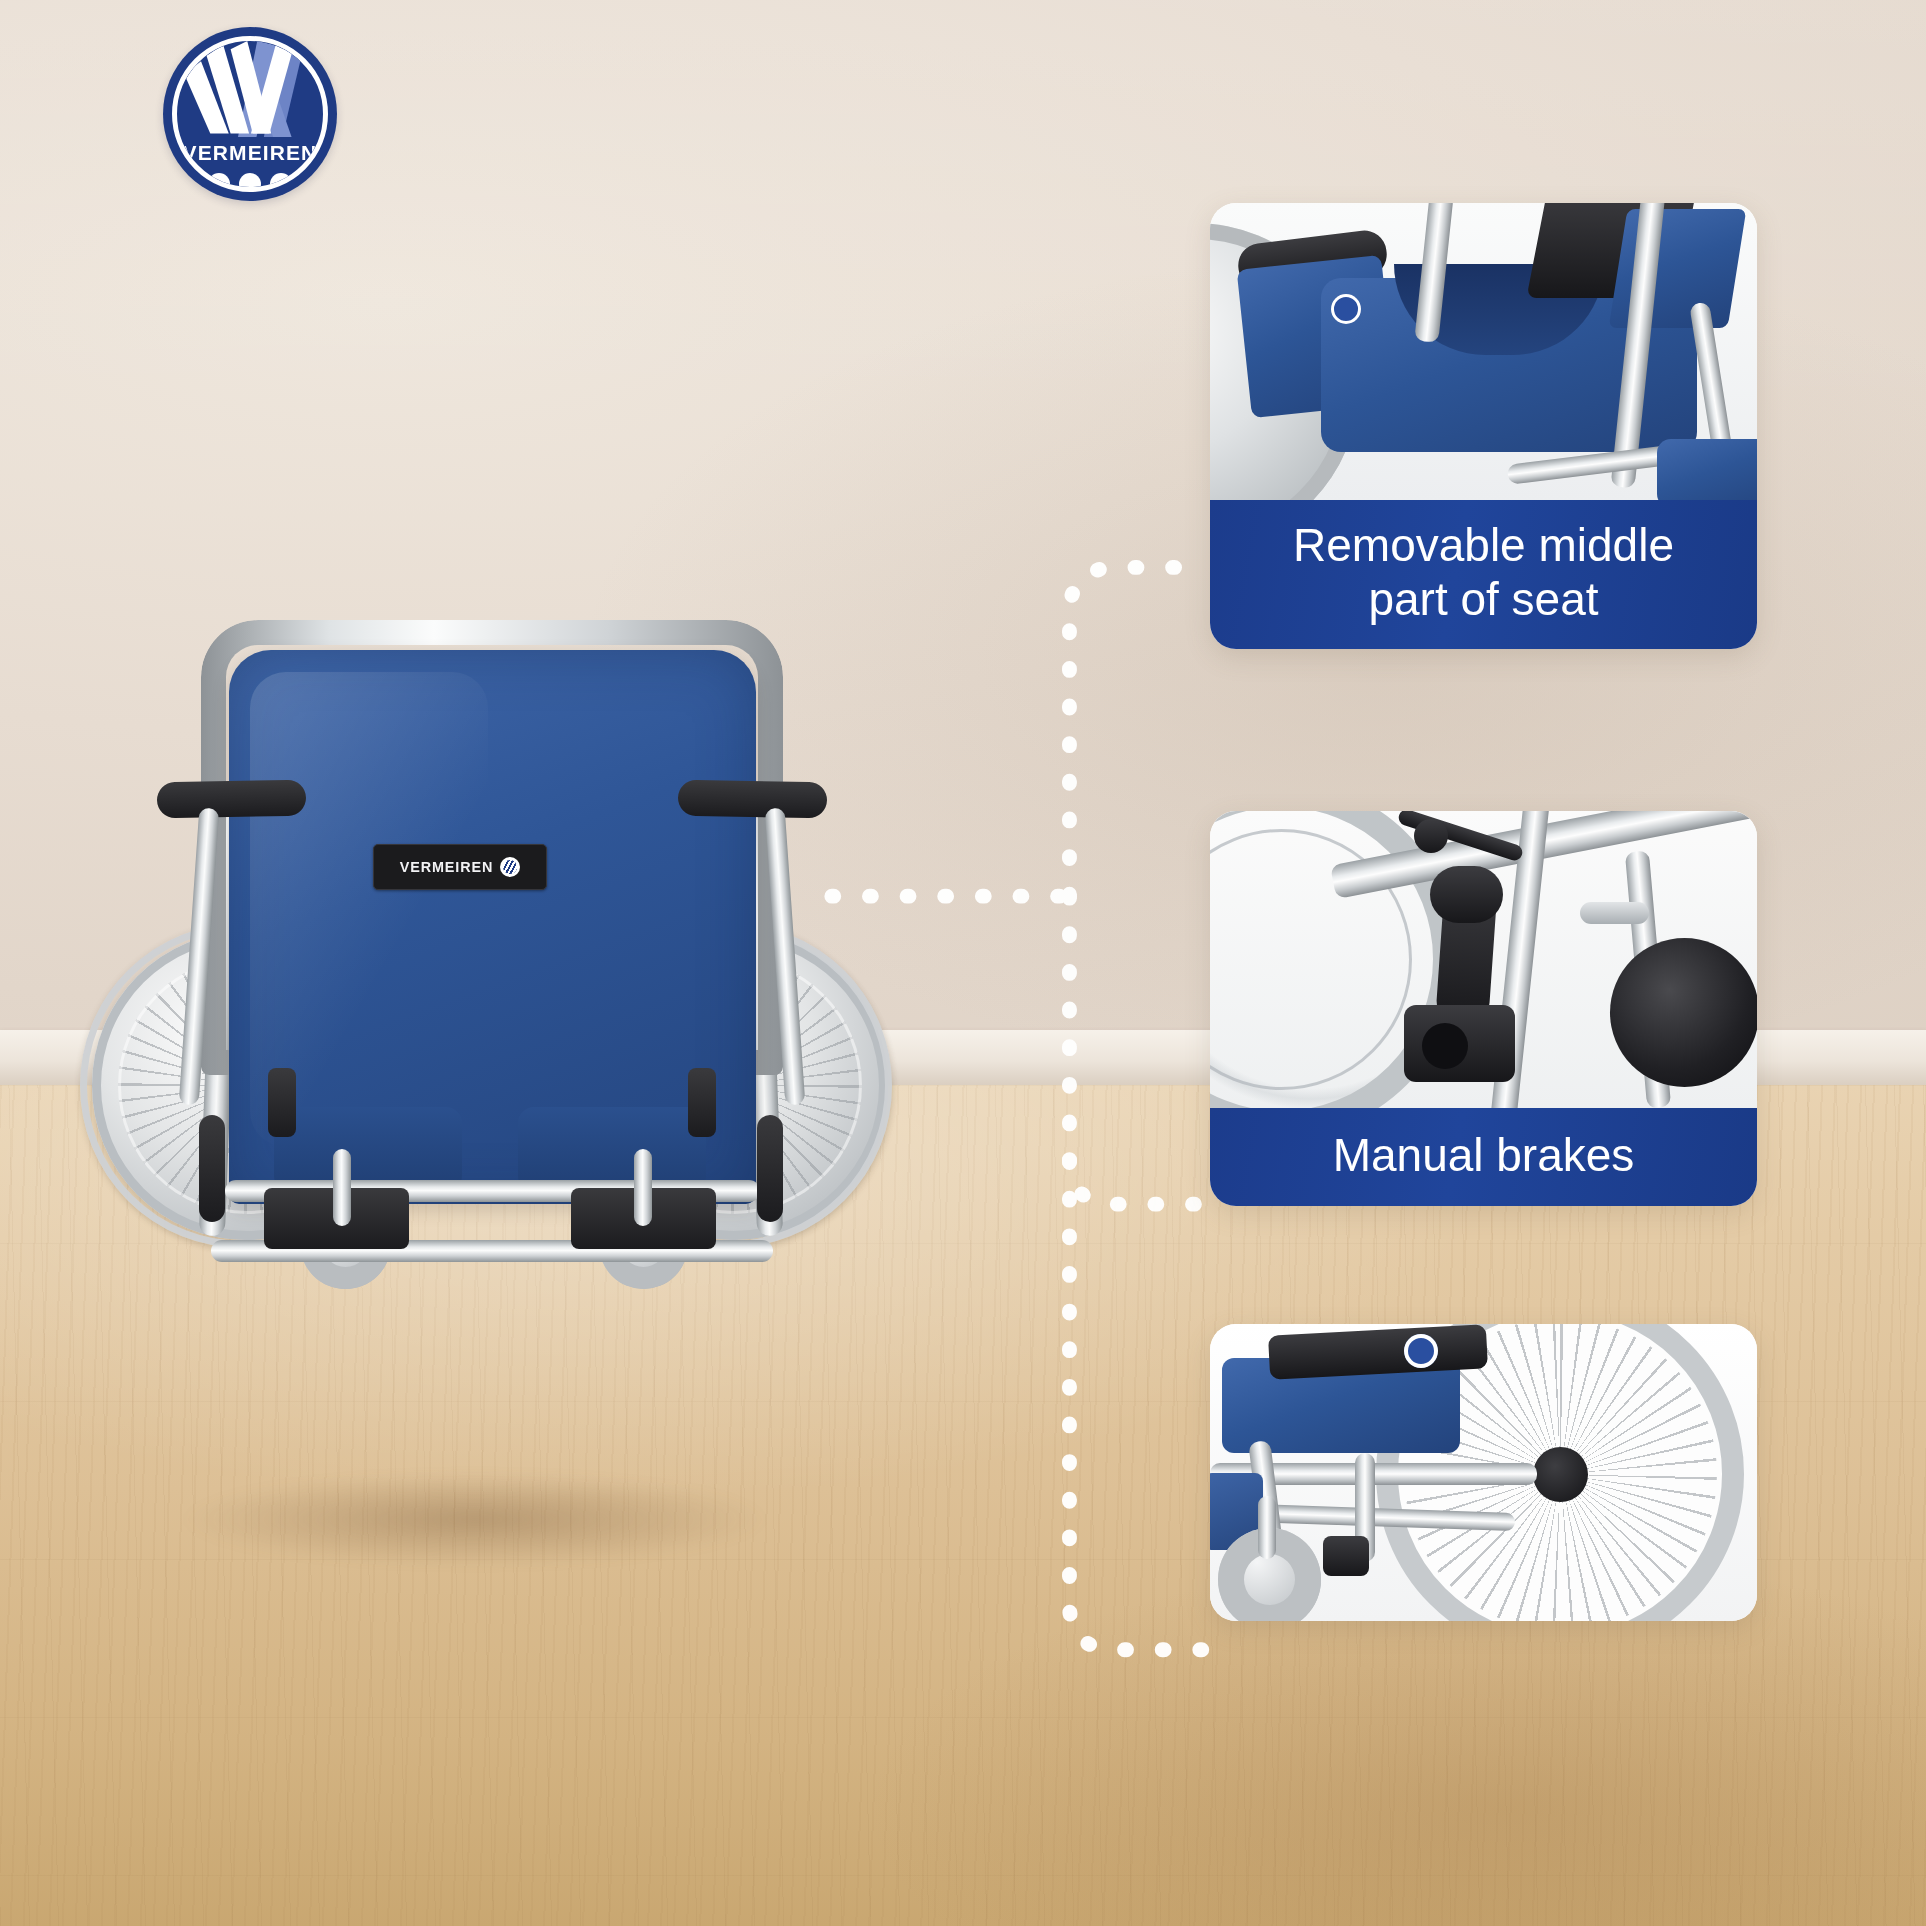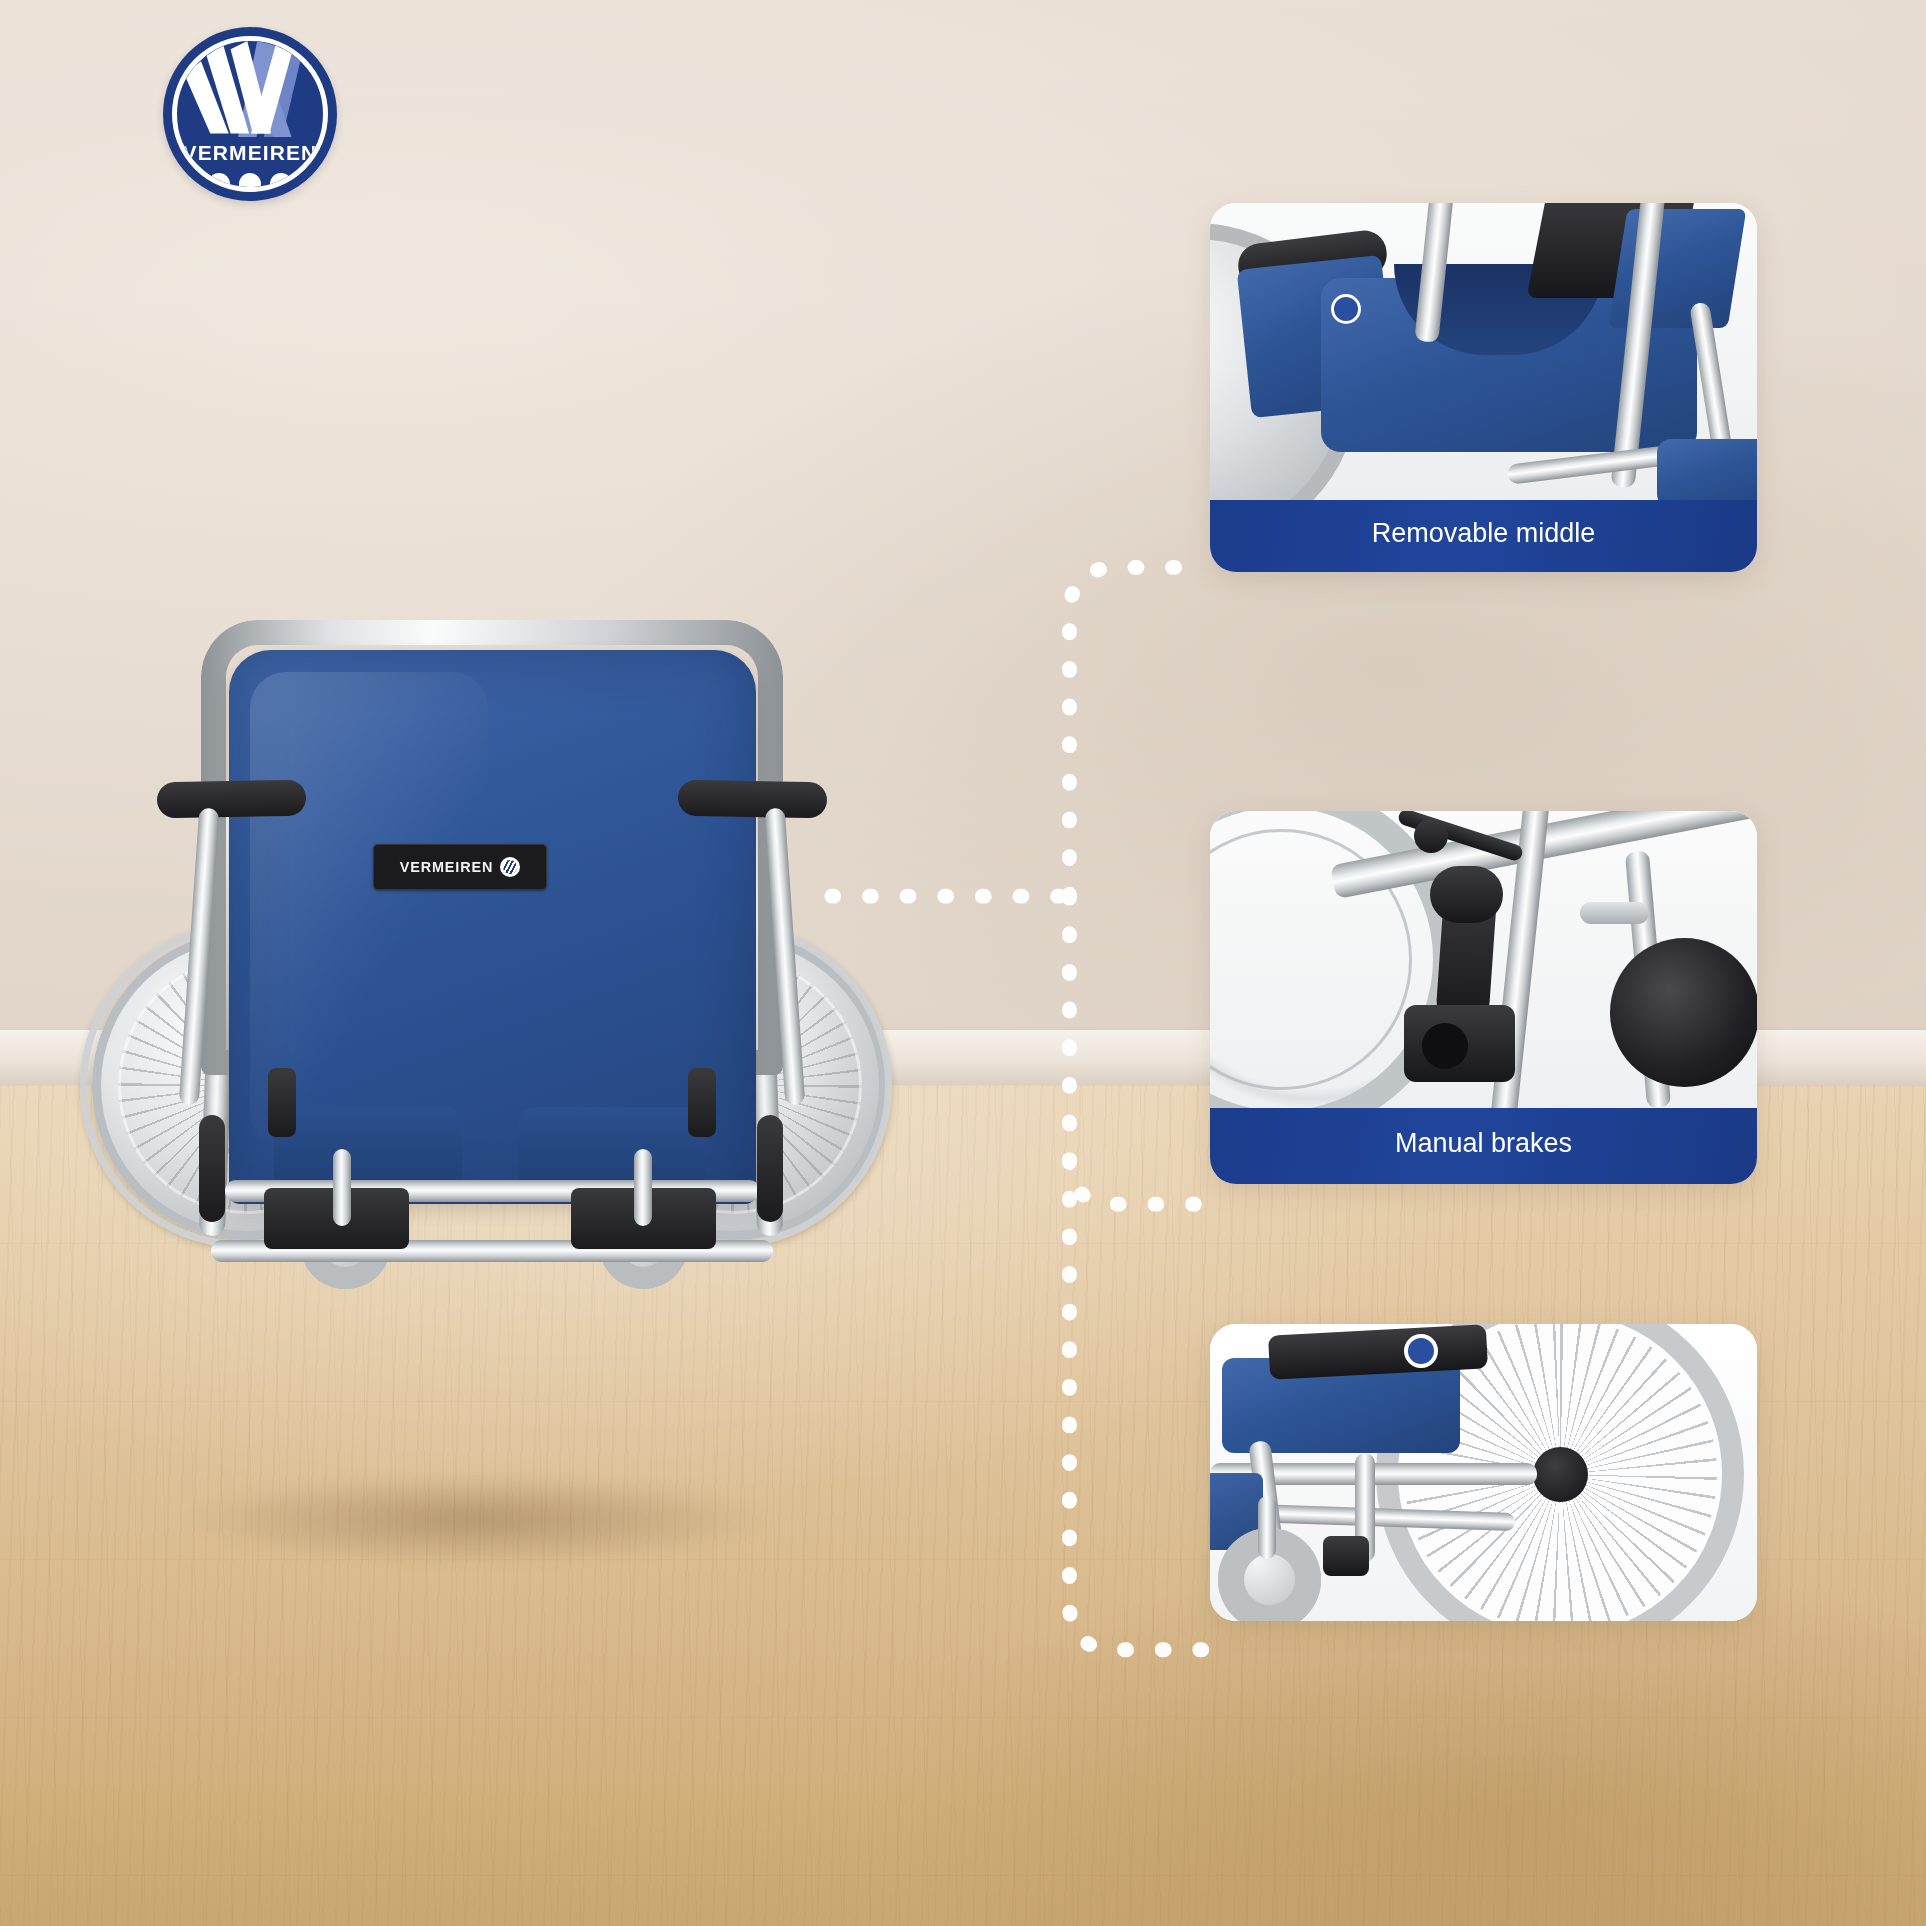--- a/index.html
+++ b/index.html
@@ -149,21 +149,21 @@
   
   .card {
     position:absolute; width:547px; border-radius:26px; overflow:hidden;
     background:#ffffff;
     box-shadow:0 8px 26px rgba(110,92,74,.17);
   }
   .card-photo { position:relative; width:100%; overflow:hidden; background:#f4f5f6; }
   .card-cap {
     background:linear-gradient(100deg,#1c3c8c 0%, #20459b 45%, #1a3a87 100%);
     color:#ffffff; text-align:center;
-    font-size:27px; line-height:1.18; font-weight:500;
+    font-size:46px; line-height:1.18; font-weight:500;
     padding:20px 18px 24px;
   }
   .card-cap.two { padding:18px 18px 22px; }
 
   
   .p1 { height:297px; background:linear-gradient(180deg,#fafbfb 0%,#eceef0 100%); }
   
   .p2 { height:297px; background:linear-gradient(180deg,#fbfbfb 0%,#eef0f1 100%); }
   
   .p3 { height:297px; background:linear-gradient(180deg,#ffffff 0%,#f2f3f4 100%); }
@@ -314,20 +314,21 @@
       <div class="ph ph-tube-h" style="left:297px; top:248px; width:228px; height:20px; transform:rotate(-7deg);"></div>
       <div class="ph ph-tube" style="left:493px; top:99px; width:20px; height:178px; transform:rotate(-9deg);"></div>
 
       <div class="ph ph-uph" style="left:447px; top:236px; width:129px; height:69px; border-radius:14px;"></div>
 
       <div class="ph" style="left:121px; top:91px; width:30px; height:30px; border-radius:50%;
               background:#2a4fa0; box-shadow:inset 0 0 0 3px #fff;"></div>
     </div>
     <div class="card-cap two">
       <div>Removable middle</div>
+      <div>part of seat</div>
     </div>
   </div>
 
   <div class="card" style="left:1210px; top:811px;">
     <div class="card-photo p2">
 
       <div class="ph" style="left:-107px; top:-30px; width:356px; height:356px; border-radius:50%;
               border:26px solid #c0c5c8; box-sizing:border-box;
               background:radial-gradient(circle at 60% 40%, rgba(255,255,255,0) 62%, rgba(190,196,200,.35) 66%, rgba(255,255,255,0) 70%);"></div>
       <div class="ph" style="left:-59px; top:18px; width:261px; height:261px; border-radius:50%;

